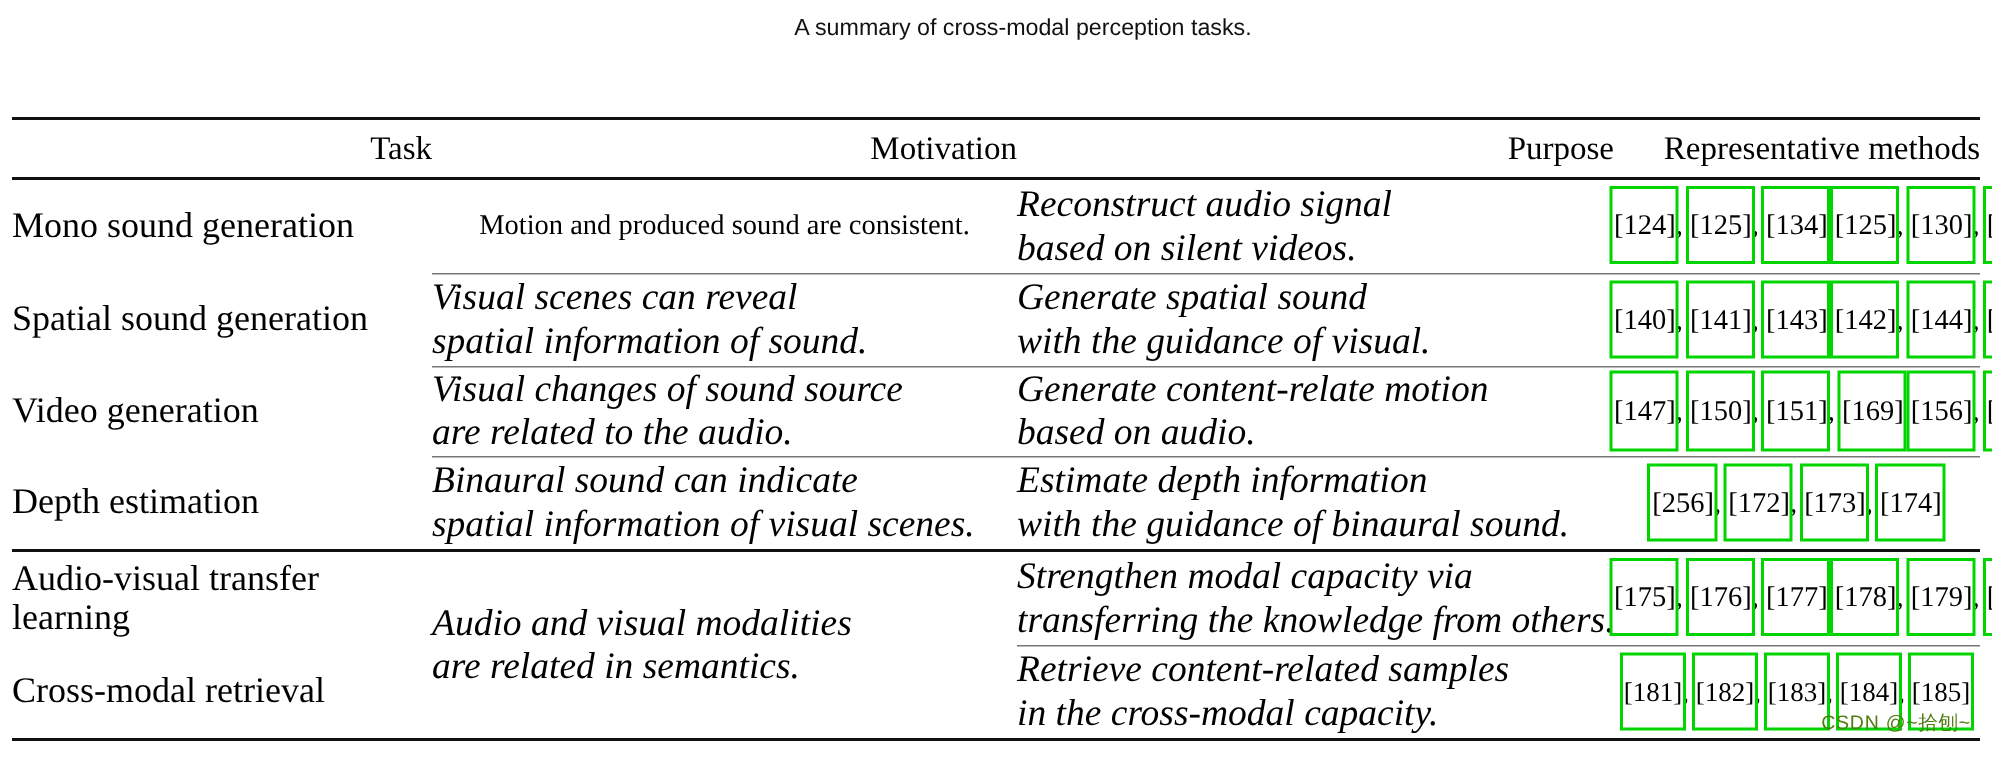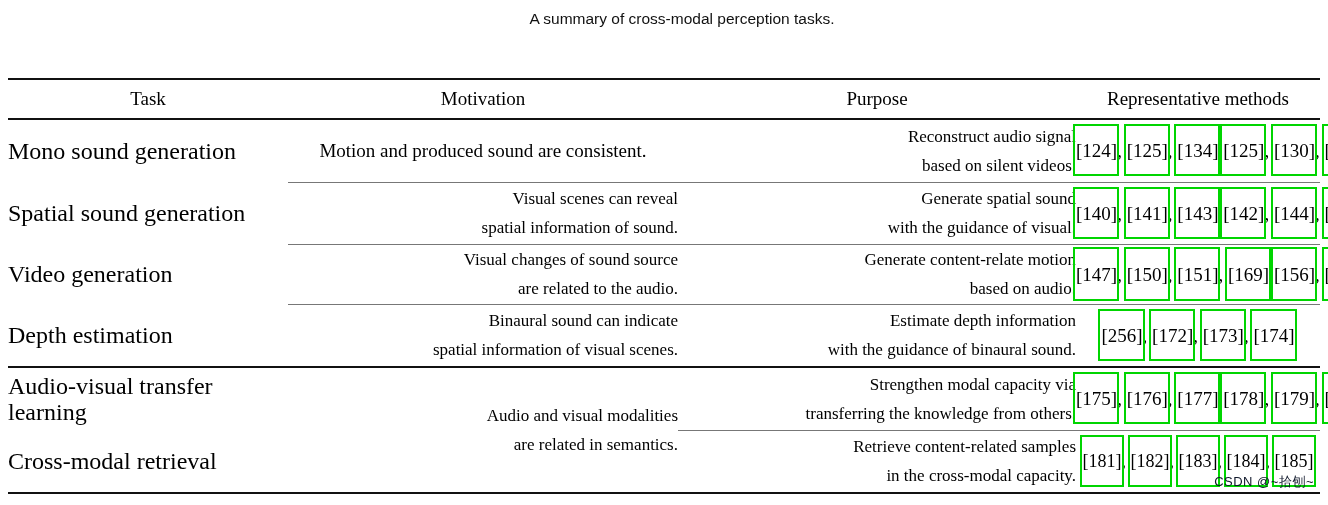--- a/index.html
+++ b/index.html
@@ -52,35 +52,36 @@
   }
 
   
   col.c-task { width: 280px; }
   col.c-mot  { width: 390px; }
   col.c-pur  { width: 398px; }
   col.c-rep  { width: 244px; }
 
   
   .hdr td {
-    text-align: center;
-    font-size: 19px;
+    text-align: right;
+    font-size: 22px;
     height: 38px;
     line-height: 38px;
   }
 
   
   .task-cell {
     font-size: 24px;
     line-height: 26px;
   }
   .twoline {
-    text-align: right;
-    font-size: 17px;
+    text-align: left;
+    font-size: 25px;
     line-height: 29px;
+    font-style: italic;
   }
   .twoline .l { display: block; white-space: nowrap; }
   .oneline {
     text-align: center;
     font-size: 19px;
     line-height: 29px;
     white-space: nowrap;
   }
 
   
@@ -112,21 +113,21 @@
   }
   .cite.tall::before  { top: -13px; bottom: -12px; }
 
   
   .watermark {
     position: absolute;
     right: 14px;
     bottom: 14px;
     font-family: "Liberation Sans", "DejaVu Sans", sans-serif;
     font-size: 13px;
-    color: #0f172a;
+    color: #4d7c0f;
     letter-spacing: 0.5px;
     white-space: nowrap;
     z-index: 5;
     margin-left: 29px;
   }
 </style>
 </head>
 <body>
 
 <div class="caption">

